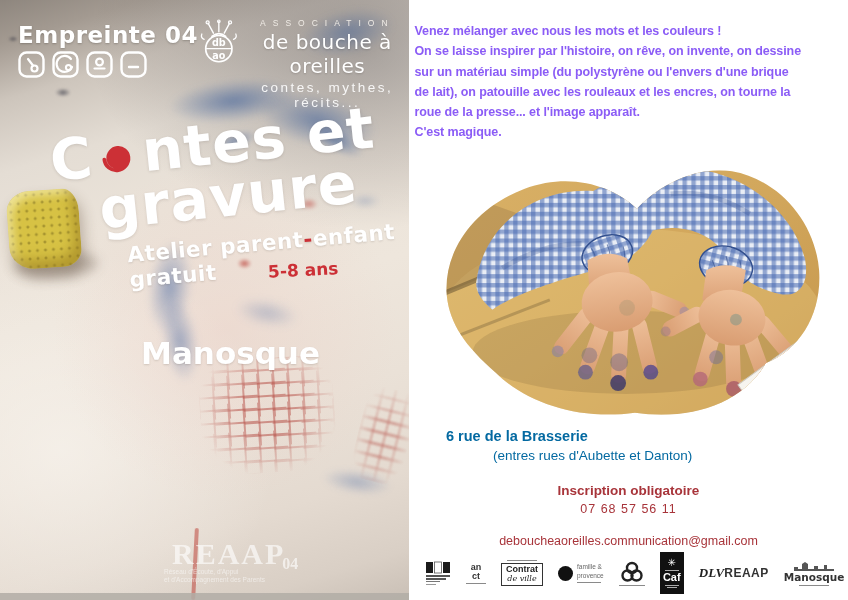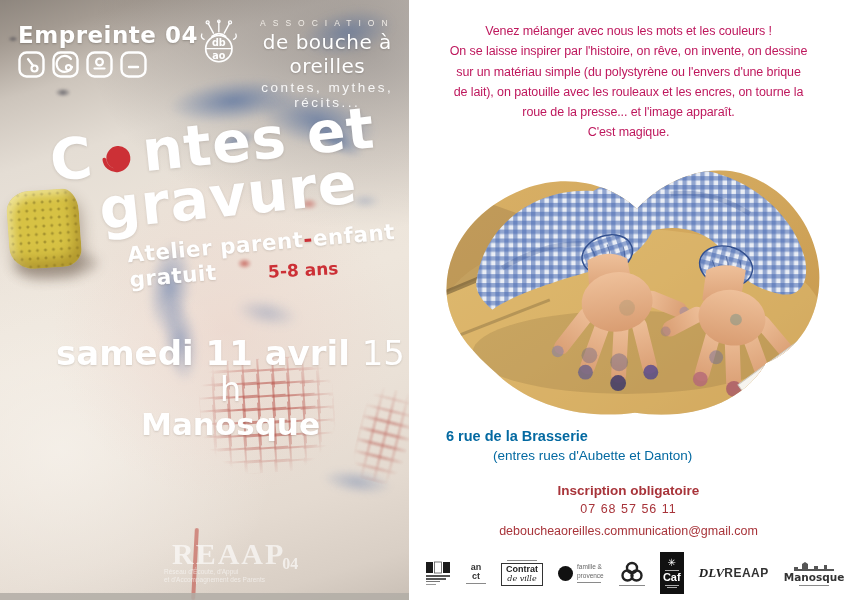--- a/index.html
+++ b/index.html
@@ -61,30 +61,30 @@
   .date-main .time{font-weight:normal;}
   .city{font-weight:bold;font-size:31px;line-height:1.1;}
 
   .reaap{position:absolute;left:164px;top:540px;color:rgba(255,255,255,.62);}
   .reaap-main{font-family:Liberation Serif, serif;font-weight:bold;font-size:30px;letter-spacing:2px;line-height:.9;margin-left:8px;}
   .reaap-dept{font-size:16px;font-weight:bold;position:relative;top:5px;left:-3px;letter-spacing:0;}
   .reaap-sub{font-size:6.5px;line-height:1.3;white-space:pre-line;color:rgba(255,255,255,.55);margin-top:1px;}
 
   
   .right{position:absolute;left:409px;top:0;width:439px;height:600px;background:#fff;}
-  .intro{margin:21px auto 0;width:428px;text-align:center;color:#be185d;
-    font-size:12.5px;line-height:1.62;letter-spacing:-.1px;white-space:pre-line;}
+  .intro{margin:21px auto 0;width:428px;color:#8b5cf6;
+    font-size:12.5px;line-height:1.62;letter-spacing:-.1px;white-space:pre-line;font-weight:bold;}
   .photo{position:absolute;left:24px;top:148px;}
   .addr{position:absolute;left:0;top:428px;width:100%;text-align:left;color:#0369a1;padding-left:37px;}
   .addr .l1{font-weight:bold;font-size:14.5px;}
   .addr .l2{font-size:13.5px;margin-top:4px;margin-left:47px;}
   .reg{position:absolute;left:0;top:483px;width:100%;text-align:center;color:#a8343a;}
   .reg .l1{font-weight:bold;font-size:13.5px;}
   .reg .l2{font-size:12.5px;margin-top:4px;letter-spacing:1px;}
-  .reg .l3{font-size:12.5px;margin-top:8px;}
+  .reg .l3{font-size:12.5px;margin-top:18px;}
 
   .logos{position:absolute;left:16px;right:4px;top:550px;height:46px;display:flex;
     align-items:center;justify-content:space-between;filter:grayscale(1);gap:15px;}
   .logo{display:flex;flex-direction:column;align-items:center;color:#444;}
   .gline{background:#8a8a8a;height:1px;}
   .lg-rf-lines div{background:#555;height:1.3px;margin-top:1.6px;}
   .anct span{display:block;font-size:9px;font-weight:bold;color:#333;line-height:1;}
   .cdv-box{border:1.5px solid #333;padding:1px 4px;text-align:center;background:#fff;}
   .cdv-box .a{font-size:9px;font-weight:bold;color:#222;line-height:1.1;}
   .cdv-box .b{font-size:8px;font-style:italic;font-family:"DejaVu Serif",serif;color:#222;line-height:1.1;}
@@ -193,21 +193,20 @@
         <span>ntes et</span>
       </div>
       <div class="t2">gravure</div>
     </div>
 
     <div class="subtitle"><span>Atelier parent</span><span class="dash">-</span><span>enfant gratuit</span></div>
 
     <div class="age">5-8 ans</div>
 
     <div class="date-block">
-      <div class="date-main"><span>samedi 11 avril</span> <span class="time">15 h</span></div>
       <div class="city">Manosque</div>
     </div>
 
     <div class="reaap">
       <div class="reaap-main"><span>REAAP</span><span class="reaap-dept">04</span></div>
       <div class="reaap-sub">Réseau d'Écoute, d'Appui
 et d'Accompagnement des Parents</div>
     </div>
 
     <div class="poster-bottom"></div>

